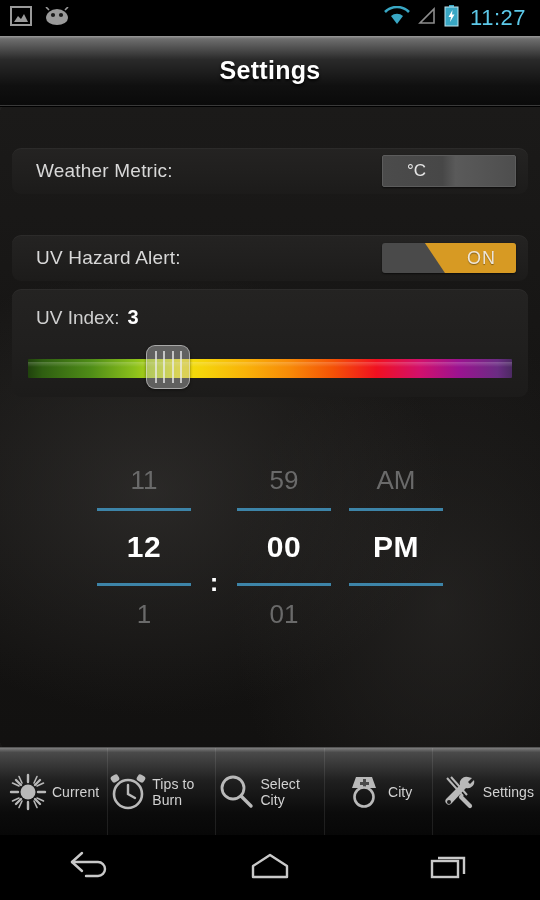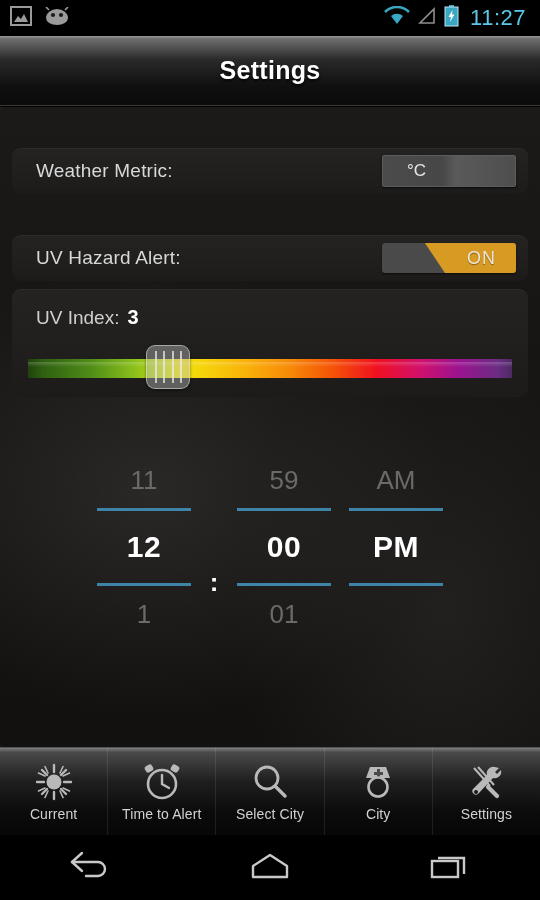--- a/index.html
+++ b/index.html
@@ -197,21 +197,21 @@
   
   .tabbar {
     position: absolute; top: 747px; left: 0;
     width: 540px; height: 88px;
     background: linear-gradient(to bottom, #7d7d7d 0%, #4a4a4a 5%, #1f1f1f 38%, #0b0b0b 74%, #070707 100%);
     display: flex;
     border-top: 1px solid #555;
   }
   .tab {
     flex: 1;
-    display: flex; flex-direction: column; align-items: center; justify-content: center;
+    display: flex; flex-direction: row; align-items: center; justify-content: center;
     gap: 4px;
     border-right: 1px solid rgba(255,255,255,0.09);
     position: relative;
   }
   .tab:last-child { border-right: none; }
   .tab-icon { height: 40px; display: flex; align-items: center; justify-content: center; }
   .tab-label { color: #d2d2d2; font-size: 14px; letter-spacing: 0.1px; }
 
   
   .navbar {
@@ -367,21 +367,21 @@
 
     <div class="tab">
       <span class="tab-icon">
         <svg width="40" height="40" viewBox="0 0 40 40">
           <rect x="3" y="3" width="8" height="7" rx="2.5" transform="rotate(-30 7 6.5)" fill="#b9b9b9"></rect>
           <rect x="29" y="3" width="8" height="7" rx="2.5" transform="rotate(30 33 6.5)" fill="#b9b9b9"></rect>
           <circle cx="20" cy="22" r="14" fill="none" stroke="#b9b9b9" stroke-width="2.6"></circle>
           <path d="M20 13 L20 22 L27 26" stroke="#b9b9b9" stroke-width="2.4" fill="none" stroke-linecap="round"></path>
         </svg>
       </span>
-      <span class="tab-label">Time to Alert</span>
+      <span class="tab-label">Tips to Burn</span>
     </div>
 
     <div class="tab">
       <span class="tab-icon">
         <svg width="40" height="40" viewBox="0 0 40 40">
           <circle cx="17" cy="16" r="11" fill="none" stroke="#b9b9b9" stroke-width="2.8"></circle>
           <line x1="25" y1="24" x2="35" y2="34" stroke="#b9b9b9" stroke-width="3.4" stroke-linecap="round"></line>
         </svg>
       </span>
       <span class="tab-label">Select City</span>

